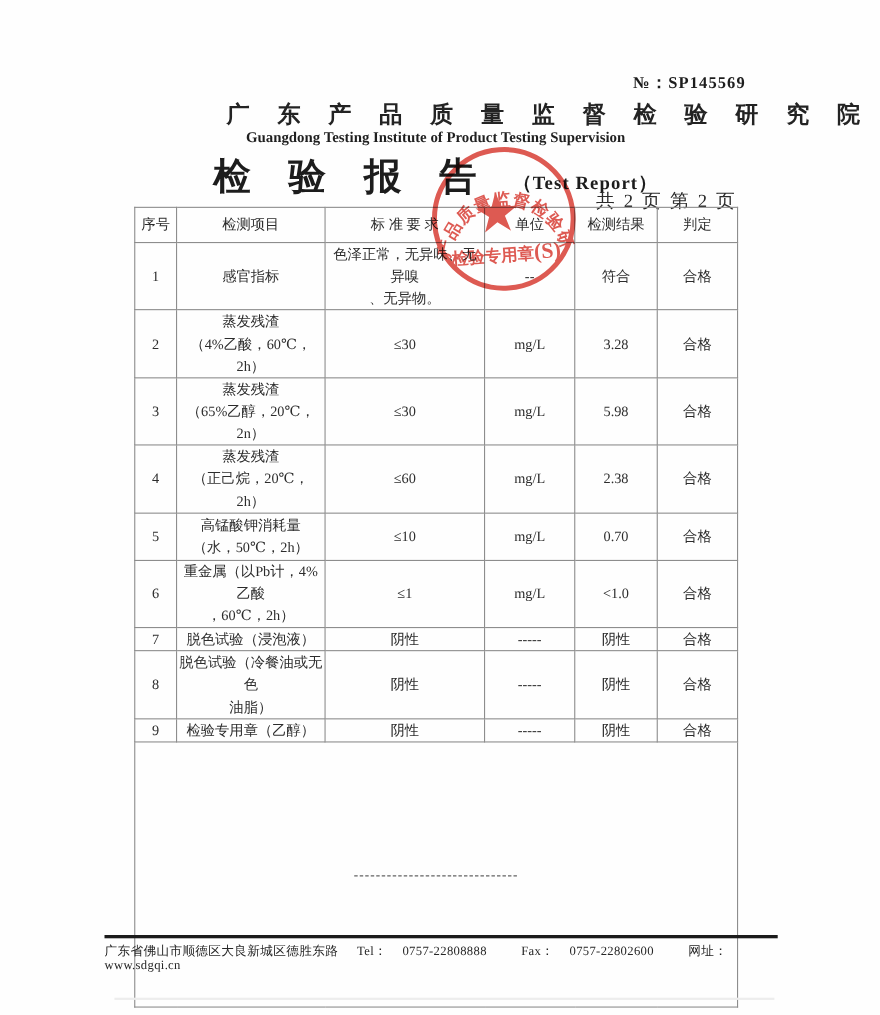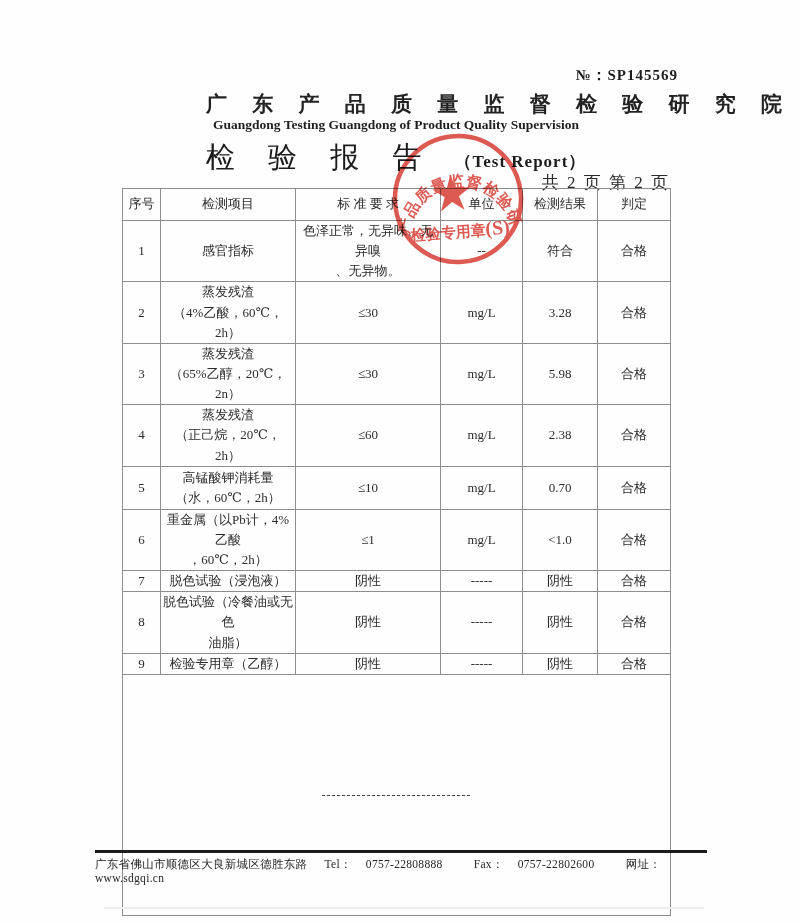--- a/index.html
+++ b/index.html
@@ -19,21 +19,21 @@
     top:90px;left:0;width:792px;text-align:right;
     font-size:21px;font-weight:bold;letter-spacing:10px;color:#232323;
   }
   .institute-en{
     top:117px;left:0;width:792px;text-align:center;
     font-size:13.5px;font-weight:bold;color:#1f1f1f;
   }
   .report-title-line{
     top:138px;left:0;width:792px;text-align:center;color:#1c1c1c;
   }
-  .report-title-cn{font-size:29px;font-weight:normal;letter-spacing:13px;}
+  .report-title-cn{font-size:34px;font-weight:bold;letter-spacing:13px;}
   .report-title-en{font-size:17px;font-weight:bold;letter-spacing:1px;margin-left:20px;}
   .page-info{
     top:171px;left:0;width:670px;text-align:right;font-size:17px;color:#2a2a2a;
     letter-spacing:2px;
   }
   
   .result-table{
     position:absolute;top:188px;left:122px;width:548px;
     border-collapse:collapse;table-layout:fixed;
     font-size:13px;color:#2c2c2c;
@@ -68,21 +68,21 @@
   }
 </style>
 </head>
 <body>
 
 <div class="abs report-no">
   <span>№：</span><span>SP145569</span>
 </div>
 
 <div class="abs institute-cn">广 东 产 品 质 量 监 督 检 验 研 究 院</div>
-<div class="abs institute-en">Guangdong Testing Guangdong of Product Quality Supervision</div>
+<div class="abs institute-en">Guangdong Testing Institute of Product Testing Supervision</div>
 
 <div class="abs report-title-line">
   <span class="report-title-cn">检 验 报 告</span><span class="report-title-en">（Test Report）</span>
 </div>
 
 <div class="abs page-info">共 2 页 第 2 页</div>
 
 <table class="result-table">
   <colgroup>
     <col style="width:38px">
@@ -133,21 +133,21 @@
     <td>蒸发残渣
 （正己烷，20℃，2h）</td>
     <td>≤60</td>
     <td>mg/L</td>
     <td>2.38</td>
     <td>合格</td>
   </tr>
   <tr class="h-r5">
     <td>5</td>
     <td>高锰酸钾消耗量
-（水，60℃，2h）</td>
+（水，50℃，2h）</td>
     <td>≤10</td>
     <td>mg/L</td>
     <td>0.70</td>
     <td>合格</td>
   </tr>
   <tr class="h-r6">
     <td>6</td>
     <td>重金属（以Pb计，4%乙酸
 ，60℃，2h）</td>
     <td>≤1</td>

